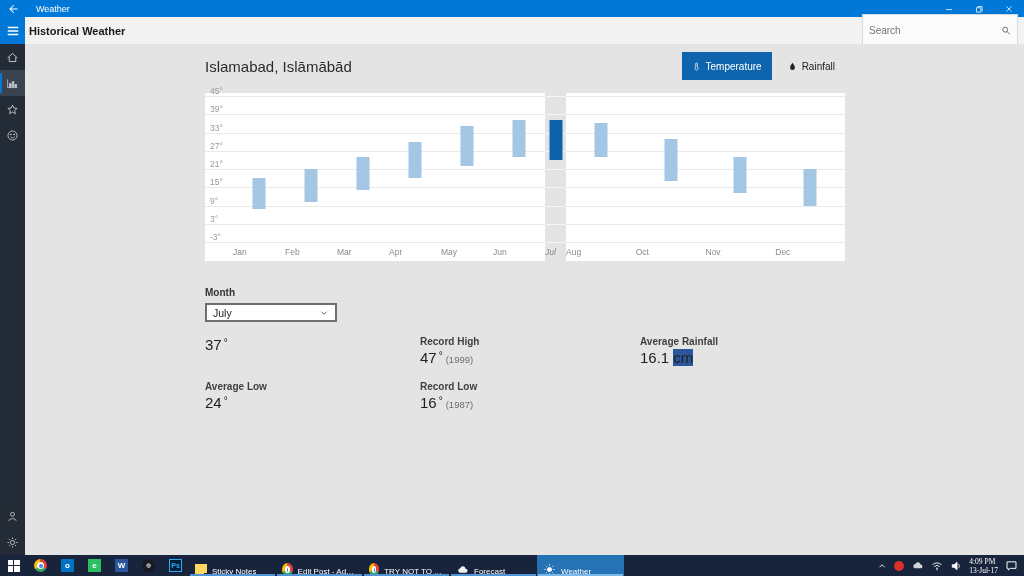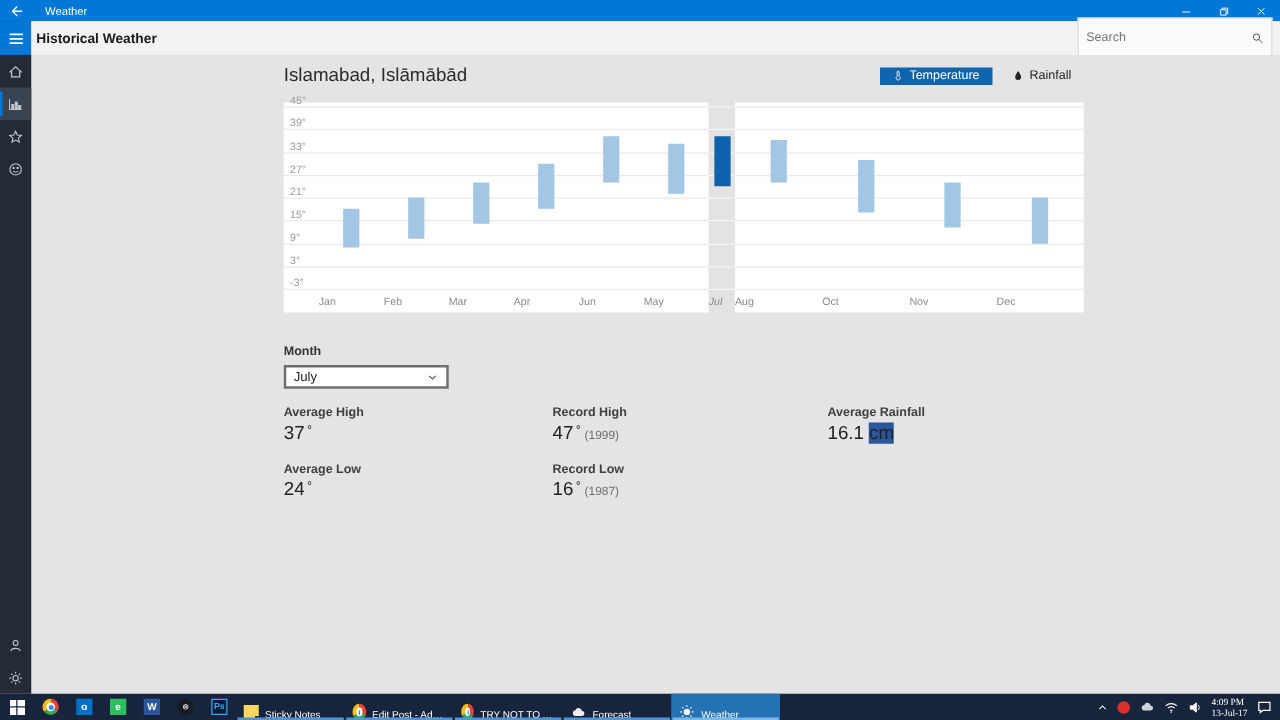--- a/index.html
+++ b/index.html
@@ -22,25 +22,25 @@
   .sb-item.selected::before { content:""; position:absolute; left:0; top:3px; bottom:3px; width:2px; background:#0078d7; }
   .sb-spacer { flex:1; }
 
   .rightcol { flex:1; display:flex; flex-direction:column; min-width:0; }
   .appheader { height:27px; background:#f2f2f2; display:flex; align-items:center; padding:0 6px 0 4px; flex:0 0 auto; }
   .appheader h1 { font-size:11px; font-weight:bold; color:#1a1a1a; flex:1; }
   .searchbox { width:156px; height:21px; background:#fbfbfb; border:1px solid #d9d9d9; display:flex; align-items:center; padding:16px 6px; }
   .searchbox input { flex:1; border:none; outline:none; background:transparent; font-size:10px; color:#333; font-family:"Liberation Sans",sans-serif; }
   .searchbox input::placeholder { color:#767676; }
 
-  .content { flex:1; background:#e4e4e4; padding:8px 12px 0 180px; overflow:hidden;margin-left:22px; }
+  .content { flex:1; background:#e4e4e4; padding:8px 12px 0 180px; overflow:hidden; }
   .cityrow { width:640px; display:flex; align-items:center; justify-content:space-between; margin-bottom:13px; }
   .city { font-size:15px; color:#2b2b2b; }
   .toggles { display:flex; gap:6px; }
-  .toggle { height:14px; display:flex; align-items:center; gap:5px; padding:0 10px; font-size:10px; color:#222; cursor:default; }
+  .toggle { height:28px; display:flex; align-items:center; gap:5px; padding:0 10px; font-size:10px; color:#222; cursor:default; }
   .toggle.selected { background:#0e64ad; color:#fff; }
 
   
   .chartrow { display:flex; width:640px; }
   .card { background:#fff; height:168px; padding-top:3px; }
   .card.left { width:340px; }
   .card.rightp { width:279px; }
   .julstrip { width:21px; background:#e3e3e3; height:172px; margin-top:-2px; padding-top:5px;font-style:italic; }
   .plot { position:relative; height:146px; }
   .grid { position:absolute; left:0; right:0; height:1px; background:#e9e9e9; }
@@ -233,26 +233,26 @@
                   </div>
                   <div class="col">
                     <div class="bar" style="top: 41.6667%; bottom: 35.4167%;"></div>
                     <div class="mlab">Mar</div>
                   </div>
                   <div class="col">
                     <div class="bar" style="top: 31.25%; bottom: 43.75%;"></div>
                     <div class="mlab">Apr</div>
                   </div>
                   <div class="col">
+                    <div class="bar" style="top: 20.8333%; bottom: 52.0833%;"></div>
+                    <div class="mlab">May</div>
+                  </div>
+                  <div class="col">
                     <div class="bar" style="top: 16.6667%; bottom: 58.3333%;"></div>
                     <div class="mlab">Jun</div>
-                  </div>
-                  <div class="col">
-                    <div class="bar" style="top: 20.8333%; bottom: 52.0833%;"></div>
-                    <div class="mlab">May</div>
                   </div>
                 </div>
               </div>
           </div>
           <div class="julstrip">
             <div class="plot" id="plot-jul">
                 <div class="grid" style="top: 0%;"></div>
                 <div class="grid" style="top: 12.5%;"></div>
                 <div class="grid" style="top: 25%;"></div>
                 <div class="grid" style="top: 37.5%;"></div>
@@ -307,21 +307,20 @@
           <div class="dropdown">
             <span>July</span>
             <svg width="10" height="10" viewBox="0 0 16 16" fill="none" stroke="#444" stroke-width="1.4">
                 <path d="M4 6 L8 10 L12 6"></path>
               </svg>
           </div>
         </div>
 
         <div class="stats">
           <div class="stat">
-            <div class="slabel">Average High</div>
             <div class="sval"><span>37</span><span class="unit deg">°</span></div>
           </div>
           <div class="stat">
             <div class="slabel">Record High</div>
             <div class="sval"><span>47</span><span class="unit deg">°</span><span class="snote">(1999)</span></div>
           </div>
           <div class="stat">
             <div class="slabel">Average Rainfall</div>
             <div class="sval"><span>16.1</span><span class="unit word">cm</span></div>
           </div>

